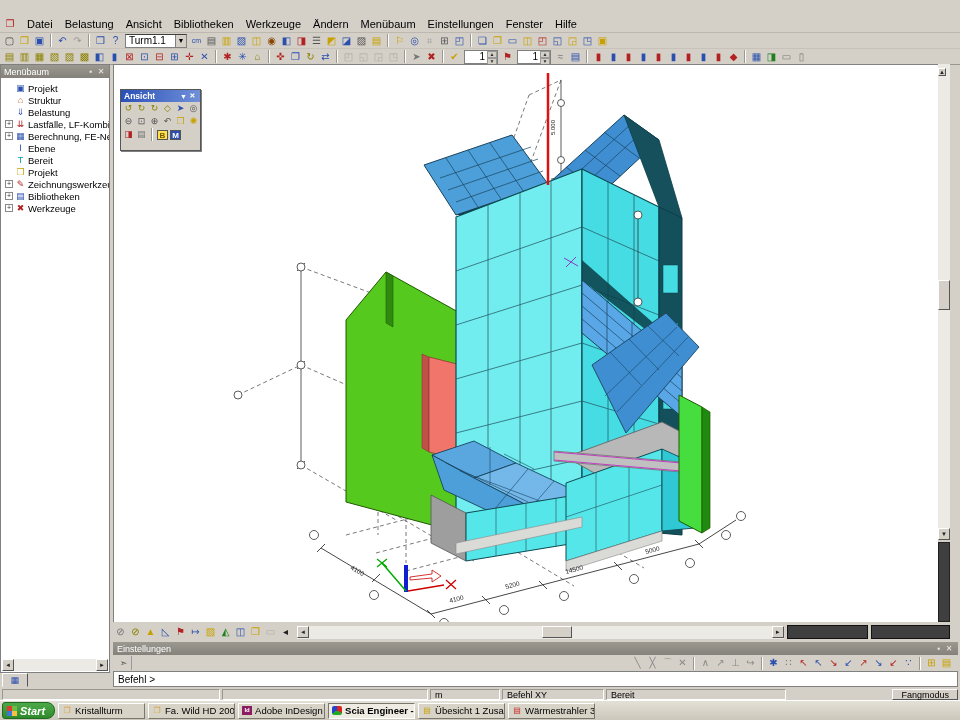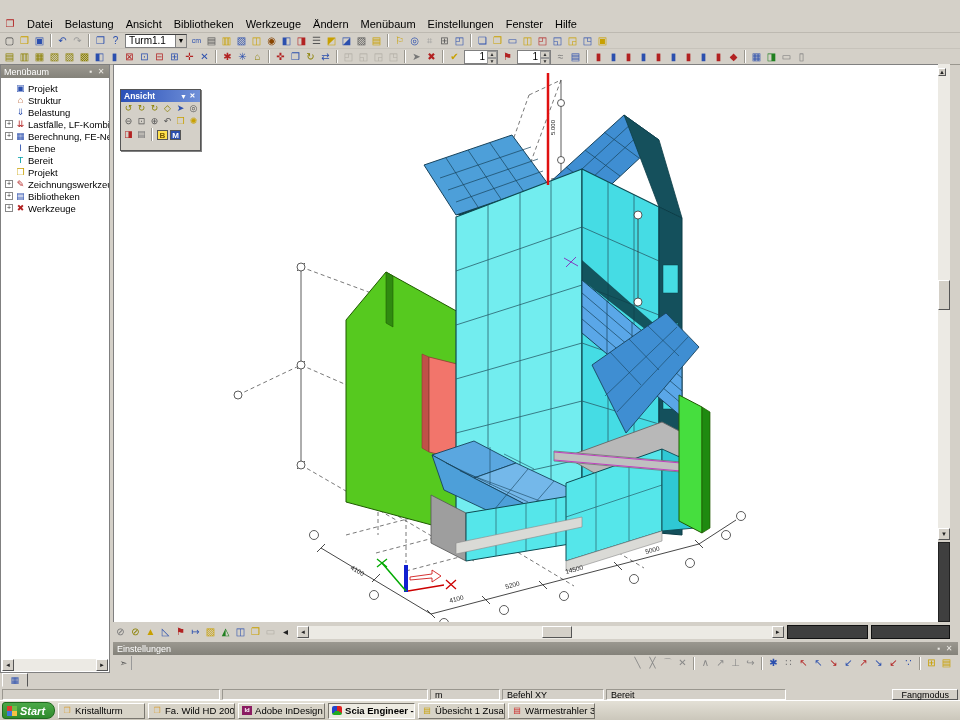--- a/index.html
+++ b/index.html
@@ -865,20 +865,23 @@
         </span>
         <span class="tsep"></span>
         <span class="tbtn">
           <span style="color: rgb(200, 160, 0);">⊞</span>
         </span>
         <span class="tbtn">
           <span style="color: rgb(200, 160, 0);">▤</span>
         </span>
       </span>
   </div>
+  <div class="abs" id="cmd-input">
+    <span>Befehl &gt;</span>
+  </div>
 
   <div class="abs" id="statusbar">
     <span class="status-seg" style="width:218px"></span>
     <span class="status-seg" style="width:206px"></span>
     <span class="status-seg" style="width:70px">m</span>
     <span class="status-seg" style="width:102px">Befehl XY</span>
     <span class="status-seg" style="width:180px">Bereit</span>
     <span id="snap-mode-btn">Fangmodus</span>
   </div>
 

